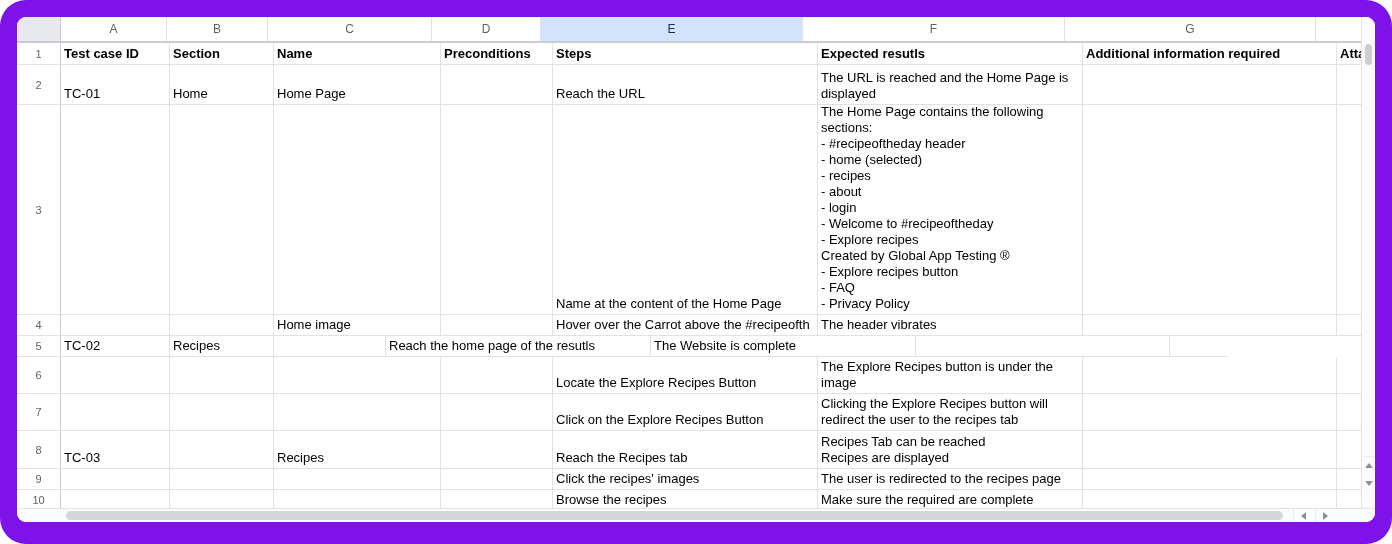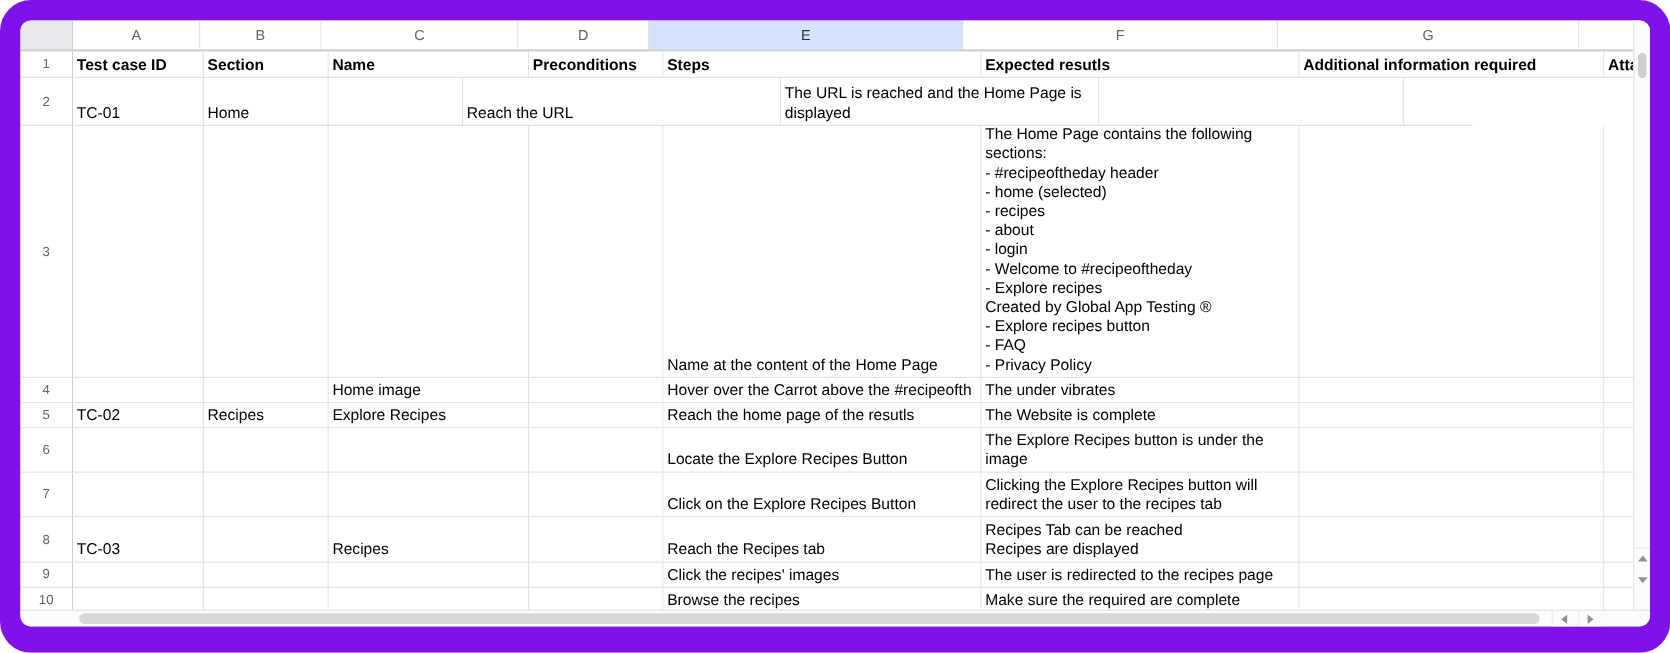--- a/index.html
+++ b/index.html
@@ -84,20 +84,21 @@
       <div class="we c hd">Steps</div>
       <div class="wf c hd">Expected resutls</div>
       <div class="wg c hd">Additional information required</div>
       <div class="wh c hd last">Attachm</div>
     </div>
 
     <div class="hrow" style="height:40px">
       <div class="wnum numcell">2</div>
       <div class="wa c">TC-01</div>
       <div class="wb c">Home</div>
+      <div class="wc c">Home Page</div>
       <div class="wd c"></div>
       <div class="we c">Reach the URL</div>
       <div class="wf c wrap">The URL is reached and the Home Page is displayed</div>
       <div class="wg c"></div>
       <div class="wh c last"></div>
     </div>
 
     <div class="hrow" style="height:210px">
       <div class="wnum numcell">3</div>
       <div class="wa c"></div>
@@ -121,30 +122,29 @@
       <div class="wh c last"></div>
     </div>
 
     <div class="hrow" style="height:21px">
       <div class="wnum numcell">4</div>
       <div class="wa c"></div>
       <div class="wb c"></div>
       <div class="wc c">Home image</div>
       <div class="wd c"></div>
       <div class="we c">Hover over the Carrot above the #recipeofth</div>
-      <div class="wf c wrap">The under vibrates</div>
+      <div class="wf c wrap">The header vibrates</div>
       <div class="wg c"></div>
       <div class="wh c last"></div>
     </div>
 
     <div class="hrow" style="height:21px">
       <div class="wnum numcell">5</div>
       <div class="wa c">TC-02</div>
       <div class="wb c">Recipes</div>
-      <div class="wc c">Explore Recipes</div>
       <div class="wd c"></div>
       <div class="we c">Reach the home page of the resutls</div>
       <div class="wf c wrap">The Website is complete</div>
       <div class="wg c"></div>
       <div class="wh c last"></div>
     </div>
 
     <div class="hrow" style="height:37px">
       <div class="wnum numcell">6</div>
       <div class="wa c"></div>

